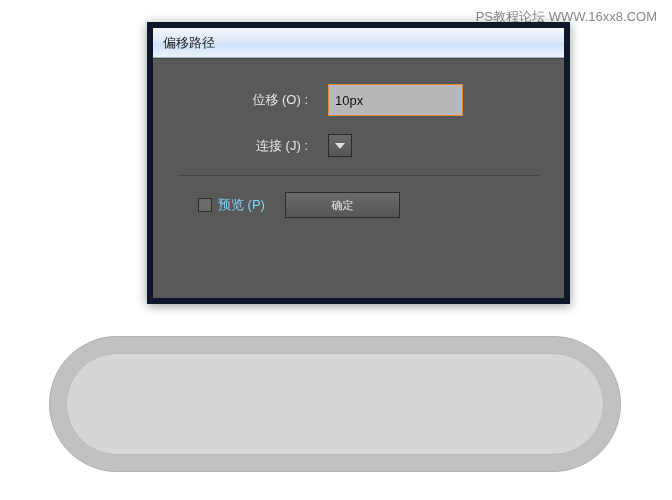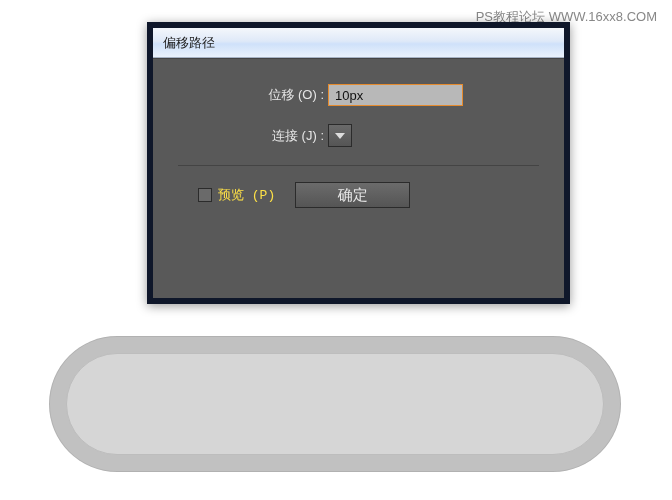--- a/index.html
+++ b/index.html
@@ -48,25 +48,25 @@
     .row {
       display: flex;
       align-items: center;
       margin-bottom: 18px;
     }
     .label {
       flex: 0 0 150px;
       text-align: right;
       color: #e6e6e6;
       font-size: 13px;
-      padding-right: 4px;
+      padding-right: 20px;
     }
     .input-text {
       width: 135px;
-      height: 22px;
+      height: 32px;
       background: #b8b8b8;
       border: 1px solid #2b2b2b;
       color: #111;
       padding: 0 6px;
       font-size: 13px;
       outline: none;
     }
     .input-text.focused {
       border: 1.5px solid #e58b2e;
     }
@@ -105,38 +105,37 @@
     .bottom-row {
       display: flex;
       align-items: center;
       gap: 20px;
       padding-left: 20px;
     }
     .checkbox-wrap {
       display: flex;
       align-items: center;
       gap: 6px;
-      color: #fde047;
+      color: #7dd3fc;
       font-size: 13px;
       cursor: pointer;
-      font-family: Liberation Mono, monospace;
     }
     .checkbox {
       width: 14px;
       height: 14px;
       border: 1px solid #2b2b2b;
       background: #6a6a6a;
     }
     .btn {
       width: 115px;
       height: 26px;
       border: 1px solid #2b2b2b;
       background: linear-gradient(#6b6b6b, #555);
       color: #e8e8e8;
-      font-size: 15px;
+      font-size: 11px;
       display: flex;
       align-items: center;
       justify-content: center;
       cursor: pointer;
     }
     .pill-outer {
       position: absolute;
       left: 49px;
       top: 336px;
       width: 572px;

